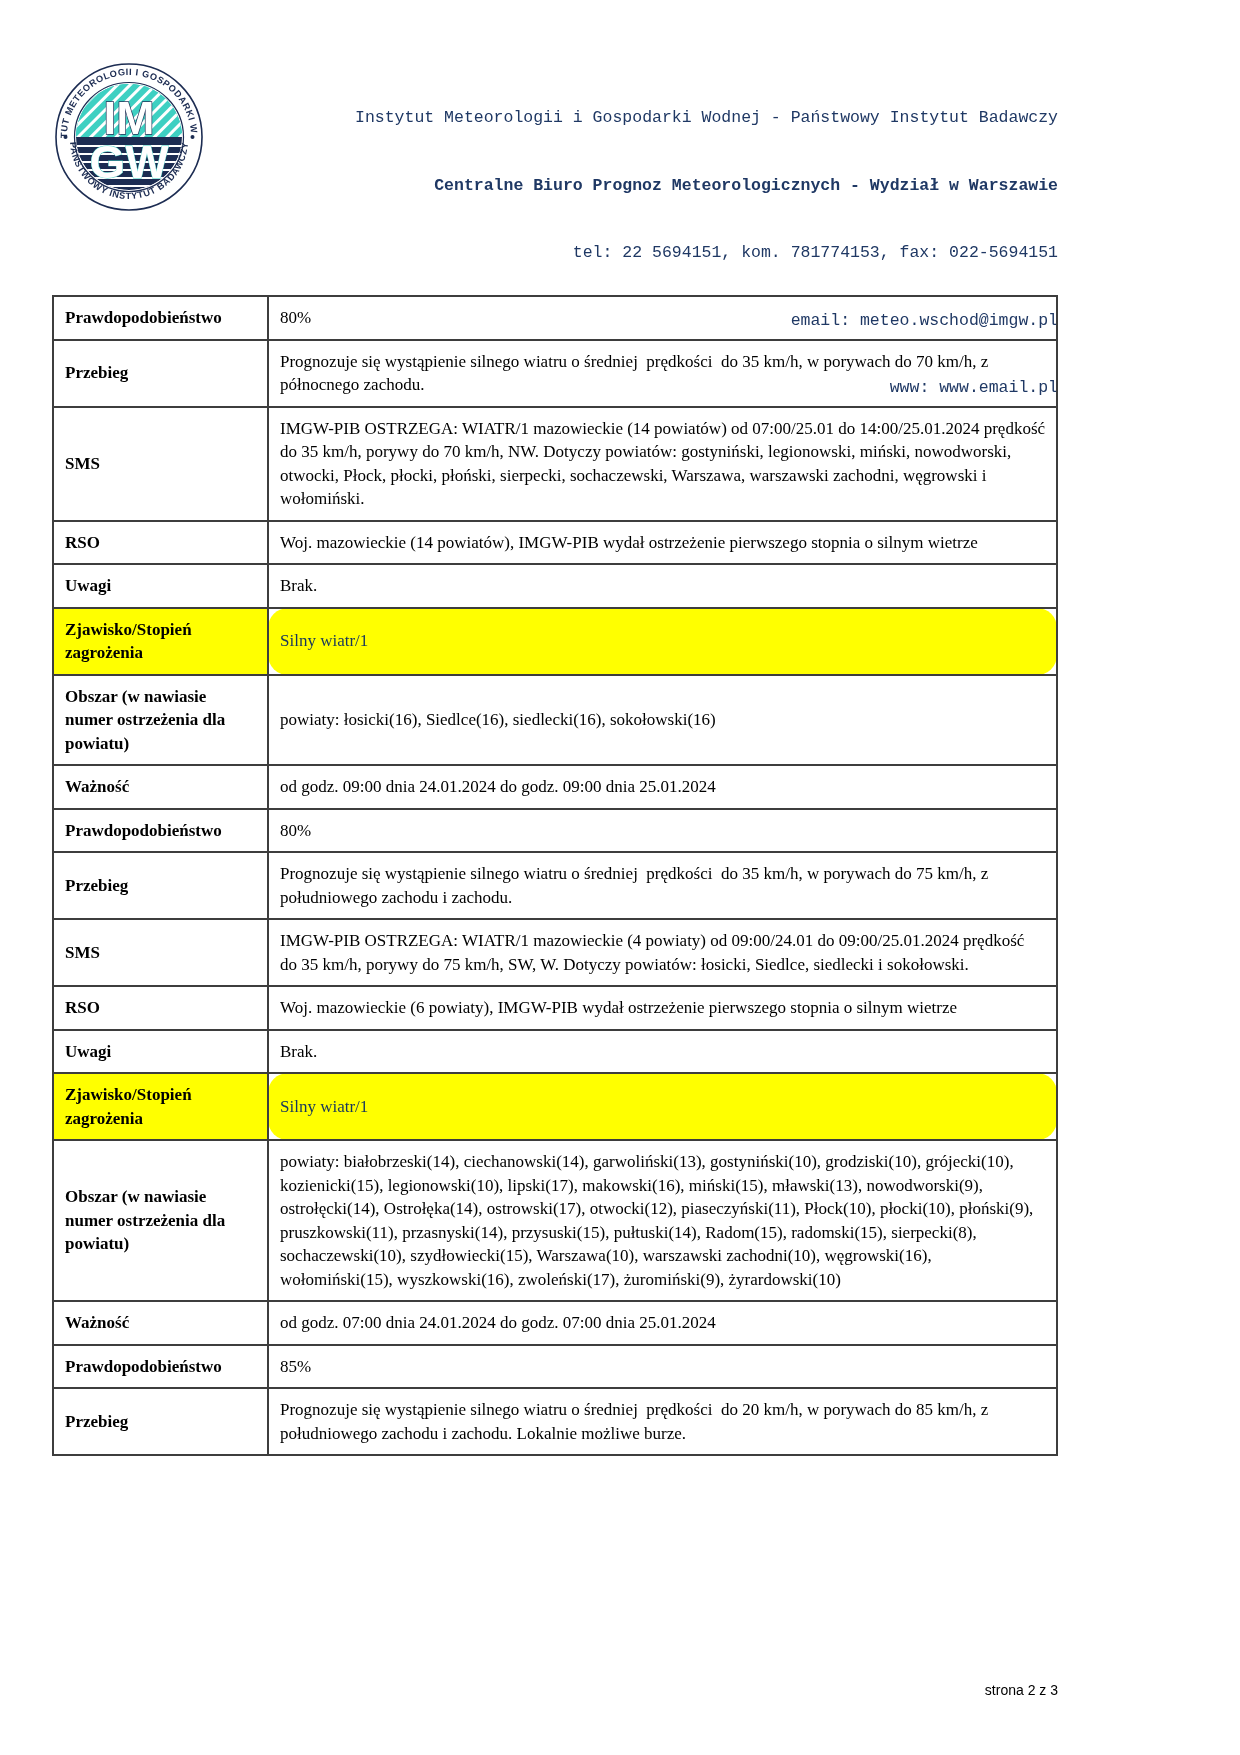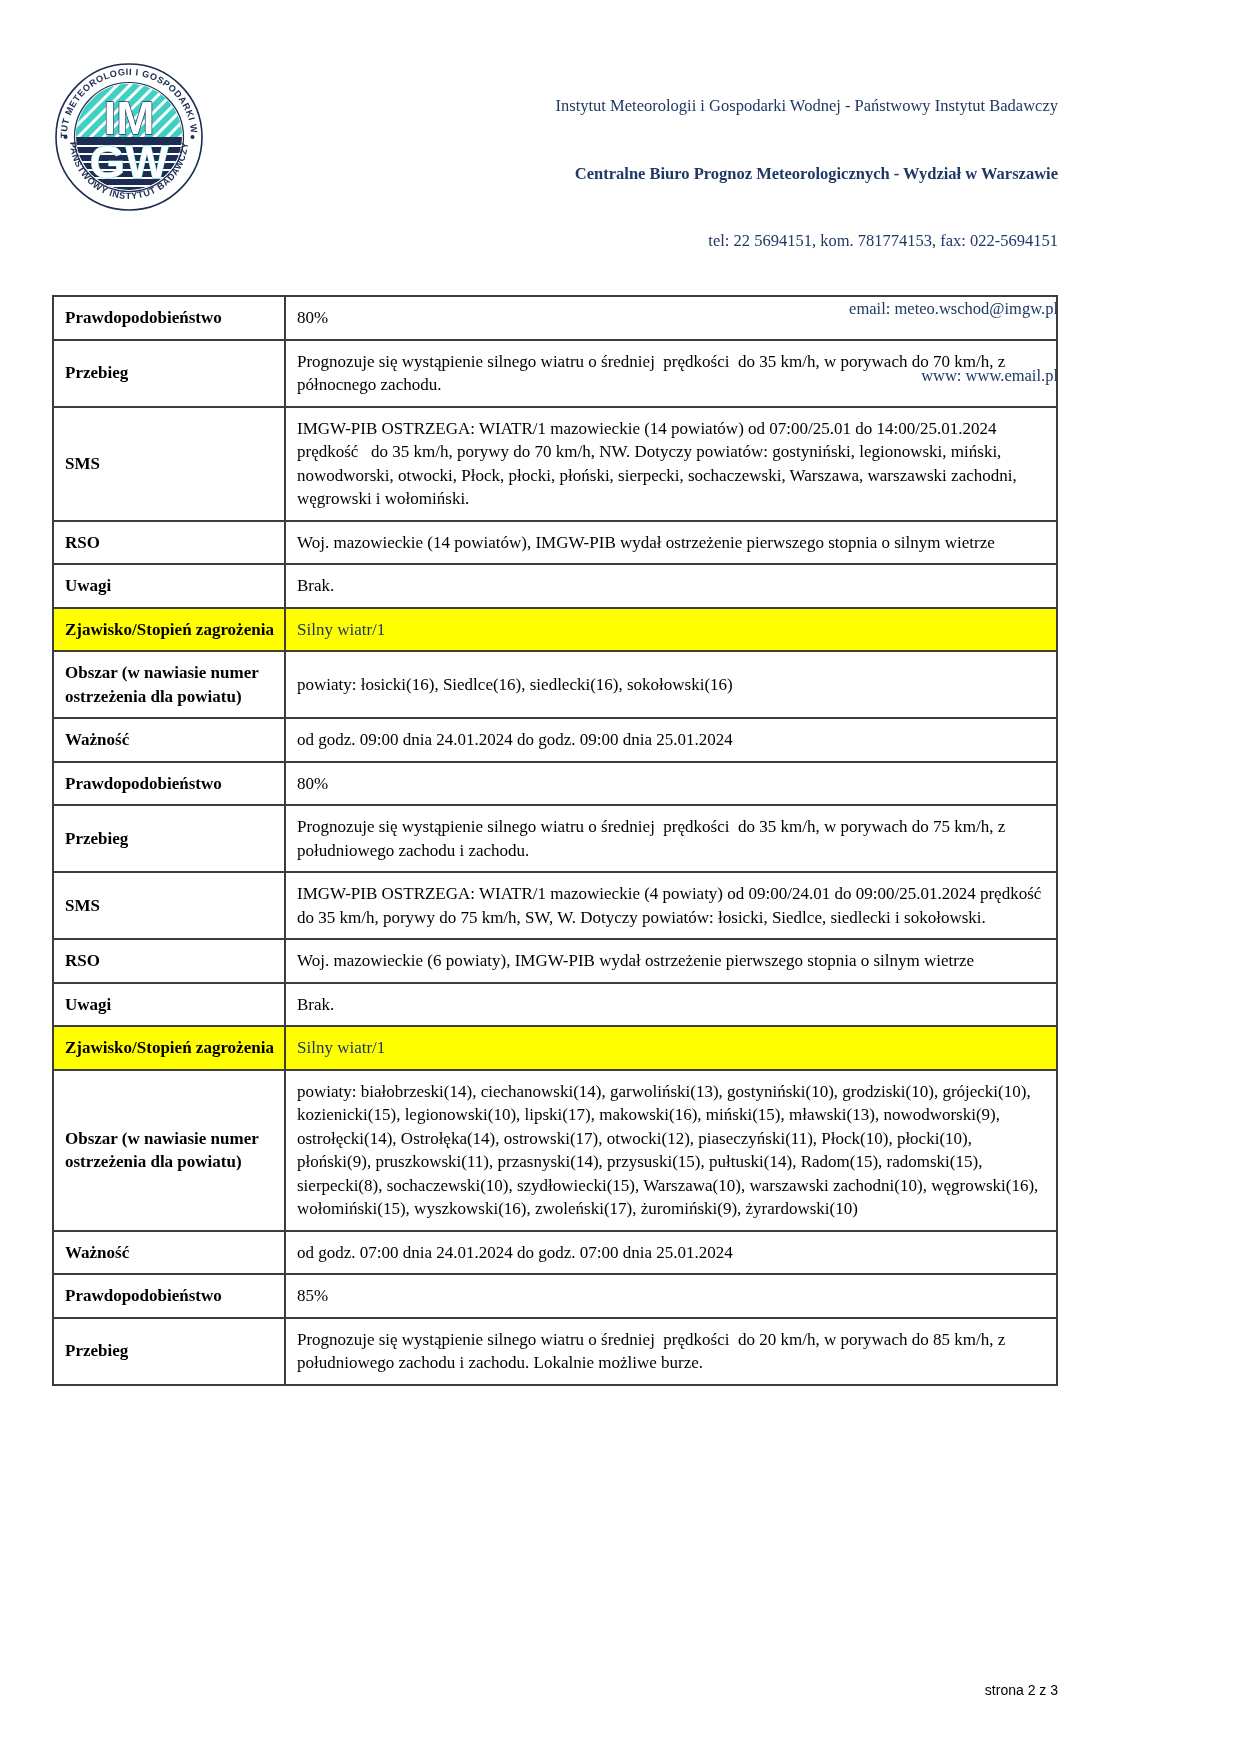--- a/index.html
+++ b/index.html
@@ -9,47 +9,47 @@
     background: #ffffff;
     font-family: "Liberation Serif", serif;
     position: relative;
     color: #000;
   }
   .page { position: absolute; inset: 0; }
 
   
   .header-logo { position: absolute; left: 54px; top: 62px; width: 150px; height: 150px; }
   .header-text {
-    position: absolute; top: 50px; right: 182px; width: 820px;
+    position: absolute; top: 62px; right: 182px; width: 820px;
     text-align: right;
-    font-family: Liberation Serif, serif;
+    font-family: Liberation Mono, monospace;
     font-size: 16.5px; line-height: 22.5px;
     color: var(--navy-header, #1f3864);
     white-space: pre;
   }
   .header-text .bold { font-weight: bold; }
 
   
   table.warnings {
     position: absolute; left: 52px; top: 295px;
     width: 1006px;
     border-collapse: collapse;
     table-layout: fixed;
   }
   table.warnings td {
     border: 2px solid #3d3d3d;
     padding: 9px 10px 9px 11px;
     vertical-align: middle;
     font-size: 17px;
     line-height: 23.5px;
   }
-  td.label { width: 232px; font-weight: bold; }
+  td.label { width: 215px; font-weight: bold; }
   td.value { white-space: pre-wrap; }
   tr.highlight td { background: var(--yellow, #ffff00); }
-  tr.highlight td.value { color: var(--navy-value, #17365d); }
+  tr.highlight td.value { color: var(--navy-value, #17365d); border-radius: 20px; }
 
   
   .footer {
     position: absolute; right: 182px; top: 1682px;
     font-family: "Liberation Sans", sans-serif;
     font-size: 14px; color: #000; text-align: center;
   }
 
   
   .logo-ring-text { font-family: "Liberation Sans", sans-serif; font-size: 9.2px; font-weight: bold; fill: #1c2c52; letter-spacing: 0.6px; }

